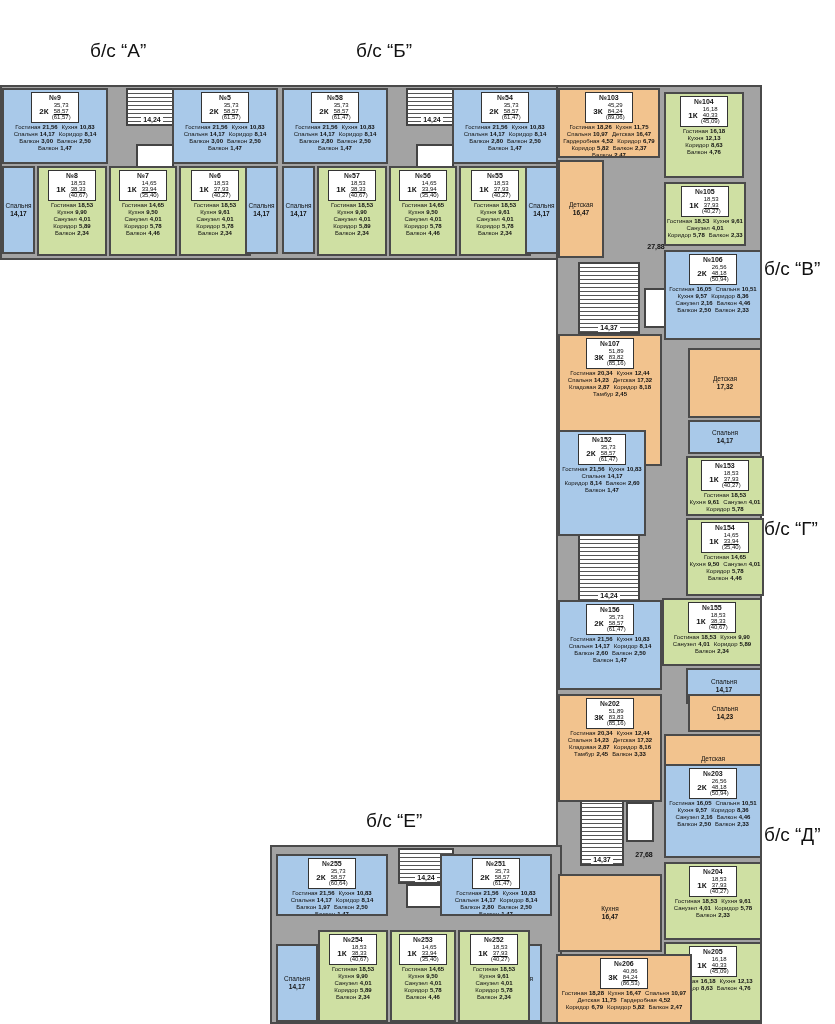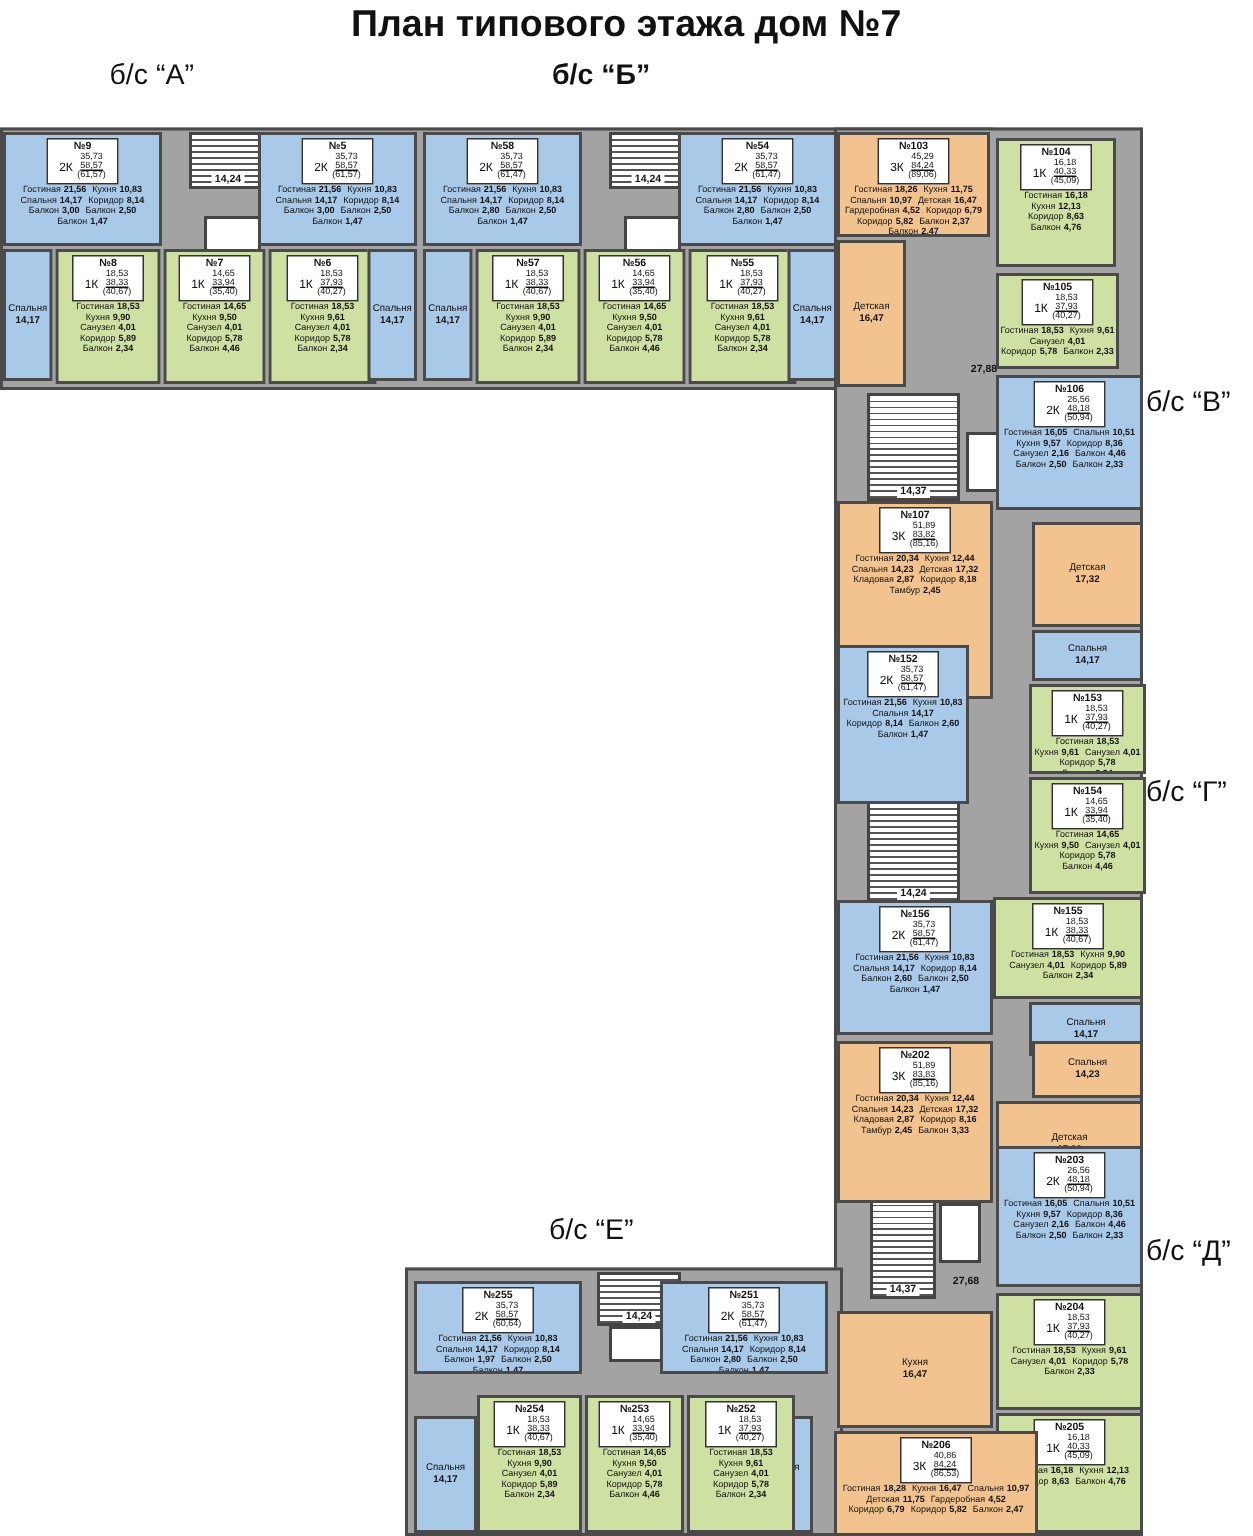--- a/index.html
+++ b/index.html
@@ -14,35 +14,34 @@
           display:flex;align-items:flex-end;justify-content:center;}
   .stair-label{font-size:7px;font-weight:bold;background:#fff;padding:0 2px;line-height:1.2;}
   .lift{position:absolute;background:#fff;border:2px solid #444;box-sizing:border-box;}
   .clabel{position:absolute;font-size:7px;font-weight:bold;display:flex;align-items:center;justify-content:center;}
   .apt{position:absolute;border:2px solid #4a4a4a;box-sizing:border-box;overflow:hidden;
        display:flex;flex-direction:column;align-items:center;justify-content:flex-start;
        padding:2px 1px;}
   .stamp{background:#fff;border:1px solid #333;padding:1px 3px;text-align:center;flex:none;min-width:40px;}
   .s-num{font-size:7px;font-weight:bold;line-height:1.1;}
   .s-row{display:flex;align-items:center;gap:3px;justify-content:center;}
-  .s-type{font-size:8px;font-weight:normal;}
+  .s-type{font-size:8px;font-weight:bold;}
   .s-areas{display:flex;flex-direction:column;}
   .s-areas i{font-style:normal;font-size:6px;line-height:1.05;}
   .s-areas i:nth-child(2){text-decoration:underline;}
   .rooms{display:flex;flex-wrap:wrap;justify-content:center;column-gap:4px;margin-top:1px;}
   .room{font-size:6px;line-height:1.2;white-space:nowrap;}
   .room .r-area{font-weight:bold;margin-left:2px;}
   .part-room{margin:auto;font-size:6.5px;text-align:center;line-height:1.2;}
   .part-room .r-area{font-weight:bold;display:block;}
 </style>
 </head>
 <body>
 
 <div class="plan" id="plan-root">
-  <div class="title">План типового этажа дом №7</div>
 <div class="wing" style="left: 0px; top: 85px; width: 662px; height: 175px; background: rgb(163, 163, 163); border-color: rgb(74, 74, 74);"></div>
     <div class="wing" style="left: 556px; top: 85px; width: 206px; height: 939px; background: rgb(163, 163, 163); border-color: rgb(74, 74, 74);"></div>
     <div class="wing" style="left: 270px; top: 845px; width: 292px; height: 179px; background: rgb(163, 163, 163); border-color: rgb(74, 74, 74);"></div>
     <div class="stairs" style="left: 126px; top: 88px; width: 52px; height: 38px;">
       <span class="stair-label">14,24</span>
     </div>
     <div class="clabel" style="left: 126px; top: 170px; width: 52px; height: 12px;">16,14</div>
     <div class="stairs" style="left: 406px; top: 88px; width: 52px; height: 38px;">
       <span class="stair-label">14,24</span>
     </div>
@@ -728,19 +727,19 @@
         <div class="room"><span>Спальня</span><span class="r-area">14,17</span></div>
         <div class="room"><span>Коридор</span><span class="r-area">8,14</span></div>
         <div class="room"><span>Балкон</span><span class="r-area">1,97</span></div>
         <div class="room"><span>Балкон</span><span class="r-area">2,50</span></div>
         <div class="room"><span>Балкон</span><span class="r-area">1,47</span></div>
       </div>
     </div>
     <div class="apt" style="left: 276px; top: 944px; width: 42px; height: 78px; background: rgb(169, 201, 233); border-color: rgb(74, 74, 74);">
       <div class="part-room"><span>Спальня</span><span class="r-area">14,17</span></div>
     </div>
-    <div class="block-label" style="left: 73px; top: 40px; text-align: center;">б/с “А”</div>
-    <div class="block-label" style="left: 368px; top: 40px; font-weight: bold;">б/с “Б”</div>
+    <div class="block-label" style="left: 90px; top: 40px; text-align: center;">б/с “А”</div>
+    <div class="block-label" style="left: 356px; top: 40px;">б/с “Б”</div>
     <div class="block-label" style="left: 764px; top: 218px; margin-top: 40px;">б/с “В”</div>
     <div class="block-label" style="left: 764px; top: 518px;">б/с “Г”</div>
     <div class="block-label" style="left: 764px; top: 824px;">б/с “Д”</div>
     <div class="block-label" style="left: 366px; top: 810px;">б/с “Е”</div>
   </div>
 
 </body></html>

